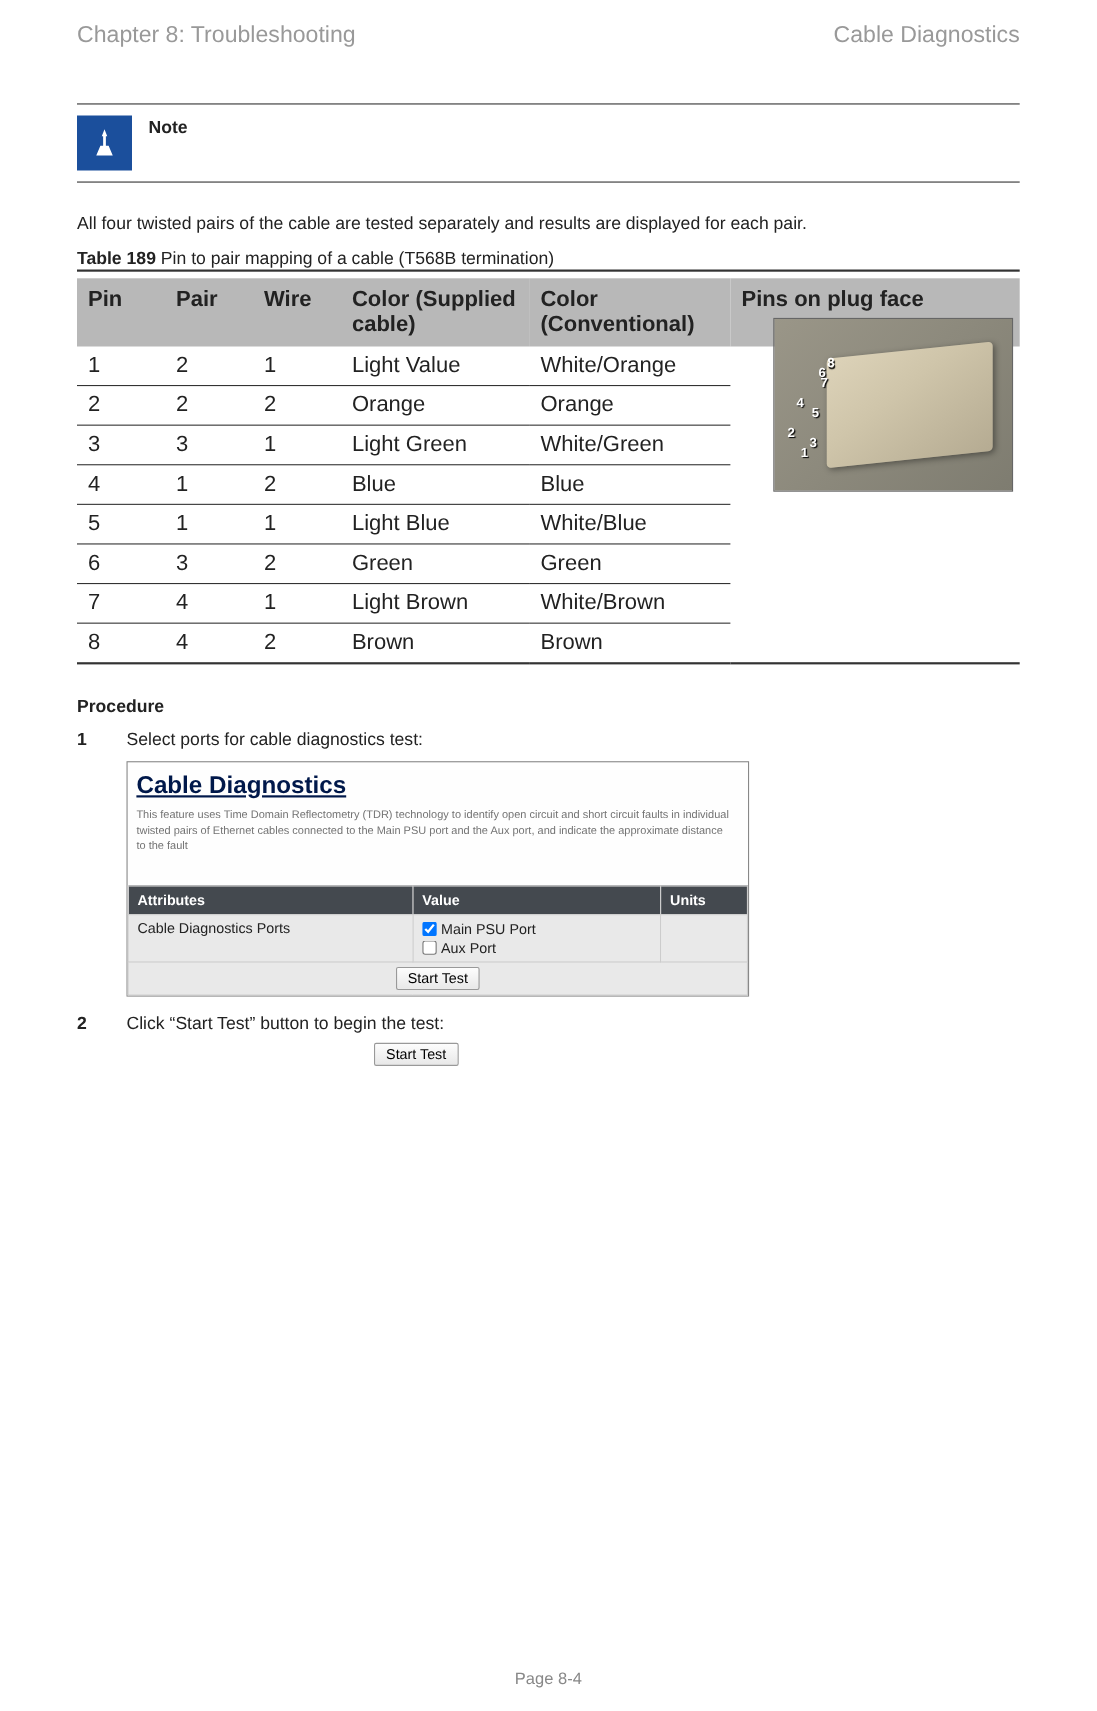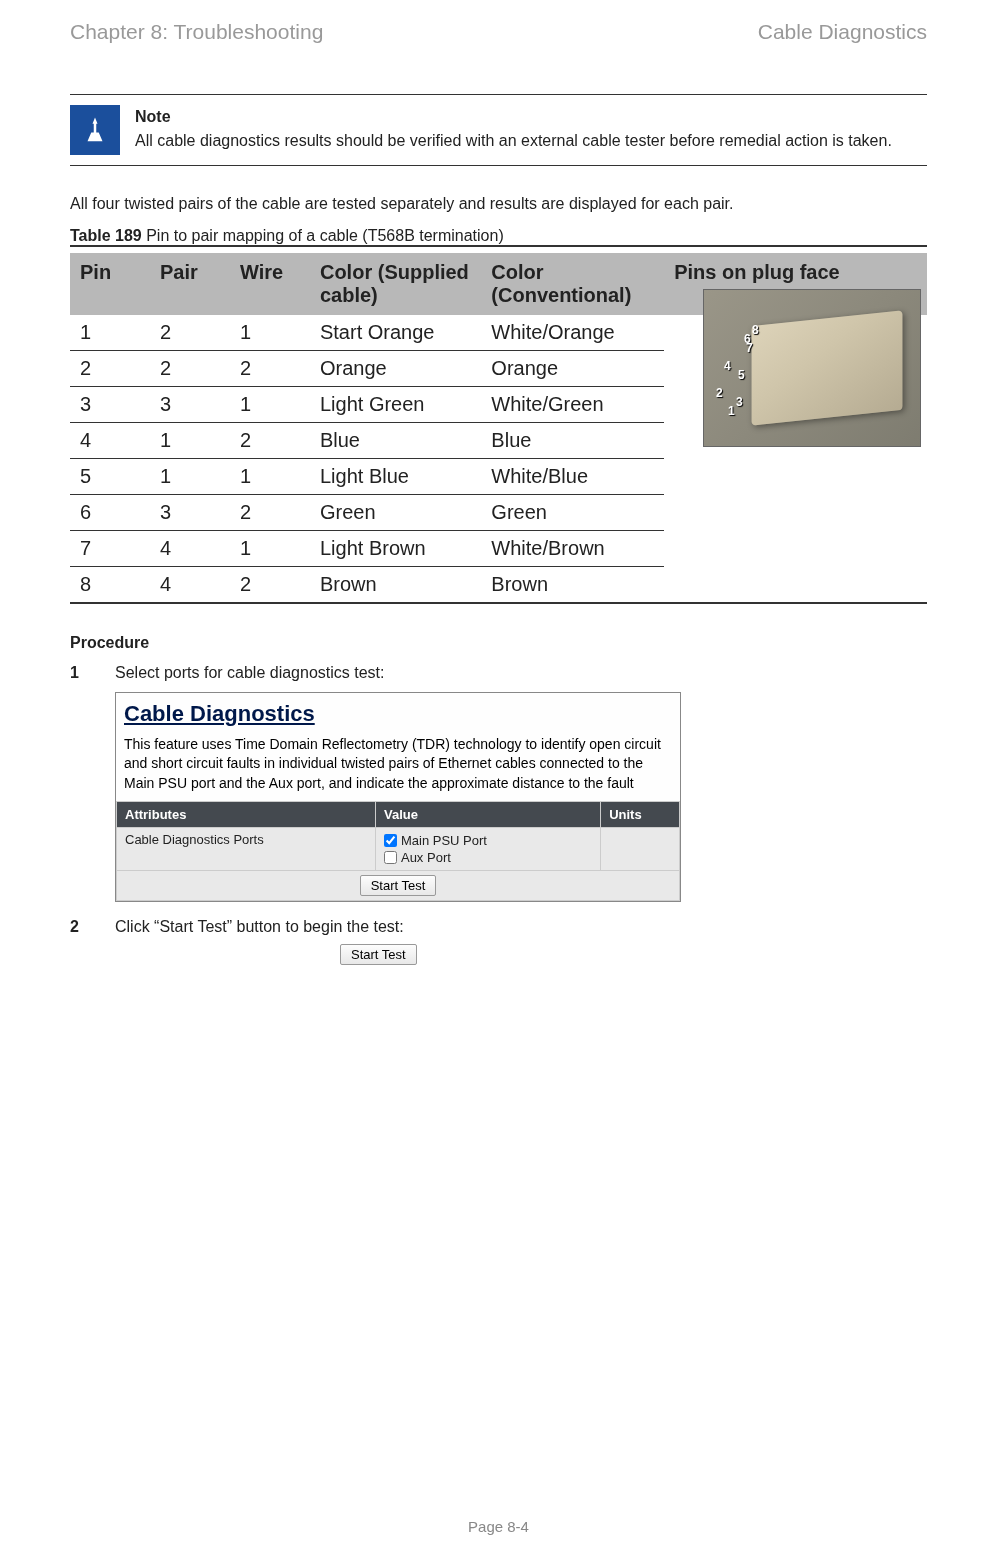--- a/index.html
+++ b/index.html
@@ -110,23 +110,23 @@
     }
     .ui-title {
       font-family: Arial, sans-serif;
       font-weight: bold;
       font-size: 22px;
       color: #00184a;
       padding: 8px 10px 2px 8px;
       text-decoration: underline;
     }
     .ui-desc {
-      font-size: 14px;
-      color: #000000;
-      padding: 6px 12px 8px 8px;
+      font-size: 10px;
+      color: #737373;
+      padding: 6px 12px 28px 8px;
       line-height: 1.4;
     }
     table.ui-table {
       width: 100%;
       border-collapse: collapse;
       font-size: 13px;
       padding-left: 40px;
     }
     table.ui-table th {
       background: #44494f;
@@ -173,21 +173,20 @@
 
 <hr>
 <div class="note-block">
   <div class="note-icon">
     <svg viewBox="0 0 24 24">
         <path fill="#fff" d="M12 2 L14 7 L10 7 Z M11 7 h2 v7 h-2 z M9 14 h6 l3 7 h-12 z"></path>
       </svg>
   </div>
   <div class="note-text">
     <div class="note-title">Note</div>
-    <div>All cable diagnostics results should be verified with an external cable tester before remedial action is taken.</div>
   </div>
 </div>
 <hr>
 
 <div class="para-block">
   <p>All four twisted pairs of the cable are tested separately and results are displayed for each pair.</p>
 </div>
 
 <p class="table-caption">
   <span class="tnum">Table 189</span><span>  Pin to pair mapping of a cable (T568B termination)</span>
@@ -203,21 +202,21 @@
         <th style="width:150px">Color (Supplied cable)</th>
         <th style="width:150px">Color (Conventional)</th>
         <th style="width:230px">Pins on plug face</th>
       </tr>
     </thead>
     <tbody id="pin-tbody">
         <tr>
           <td>1</td>
           <td>2</td>
           <td>1</td>
-          <td>Start Orange</td>
+          <td>Light Value</td>
           <td>White/Orange</td>
           <td rowspan="8" style="border-bottom: 2px solid rgb(51, 51, 51);"></td>
         </tr>
         <tr>
           <td>2</td>
           <td>2</td>
           <td>2</td>
           <td>Orange</td>
           <td>Orange</td>
         </tr>

